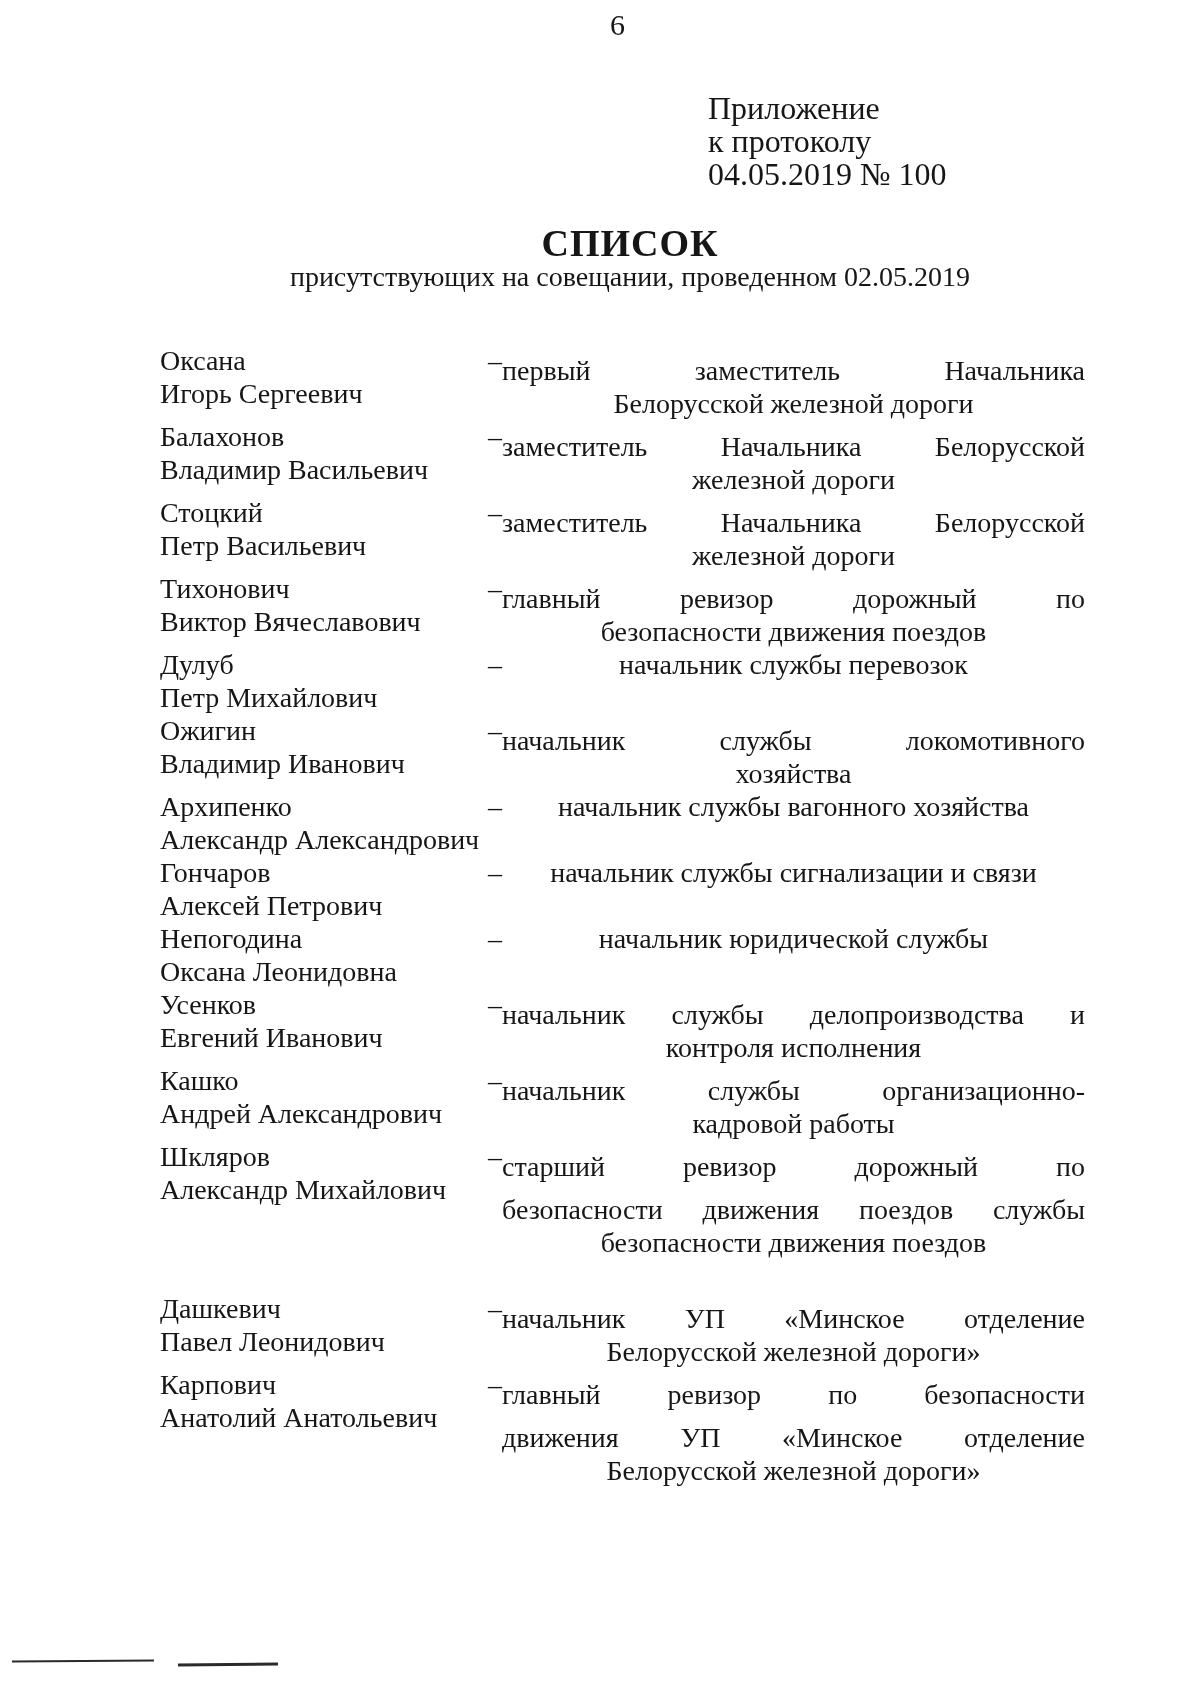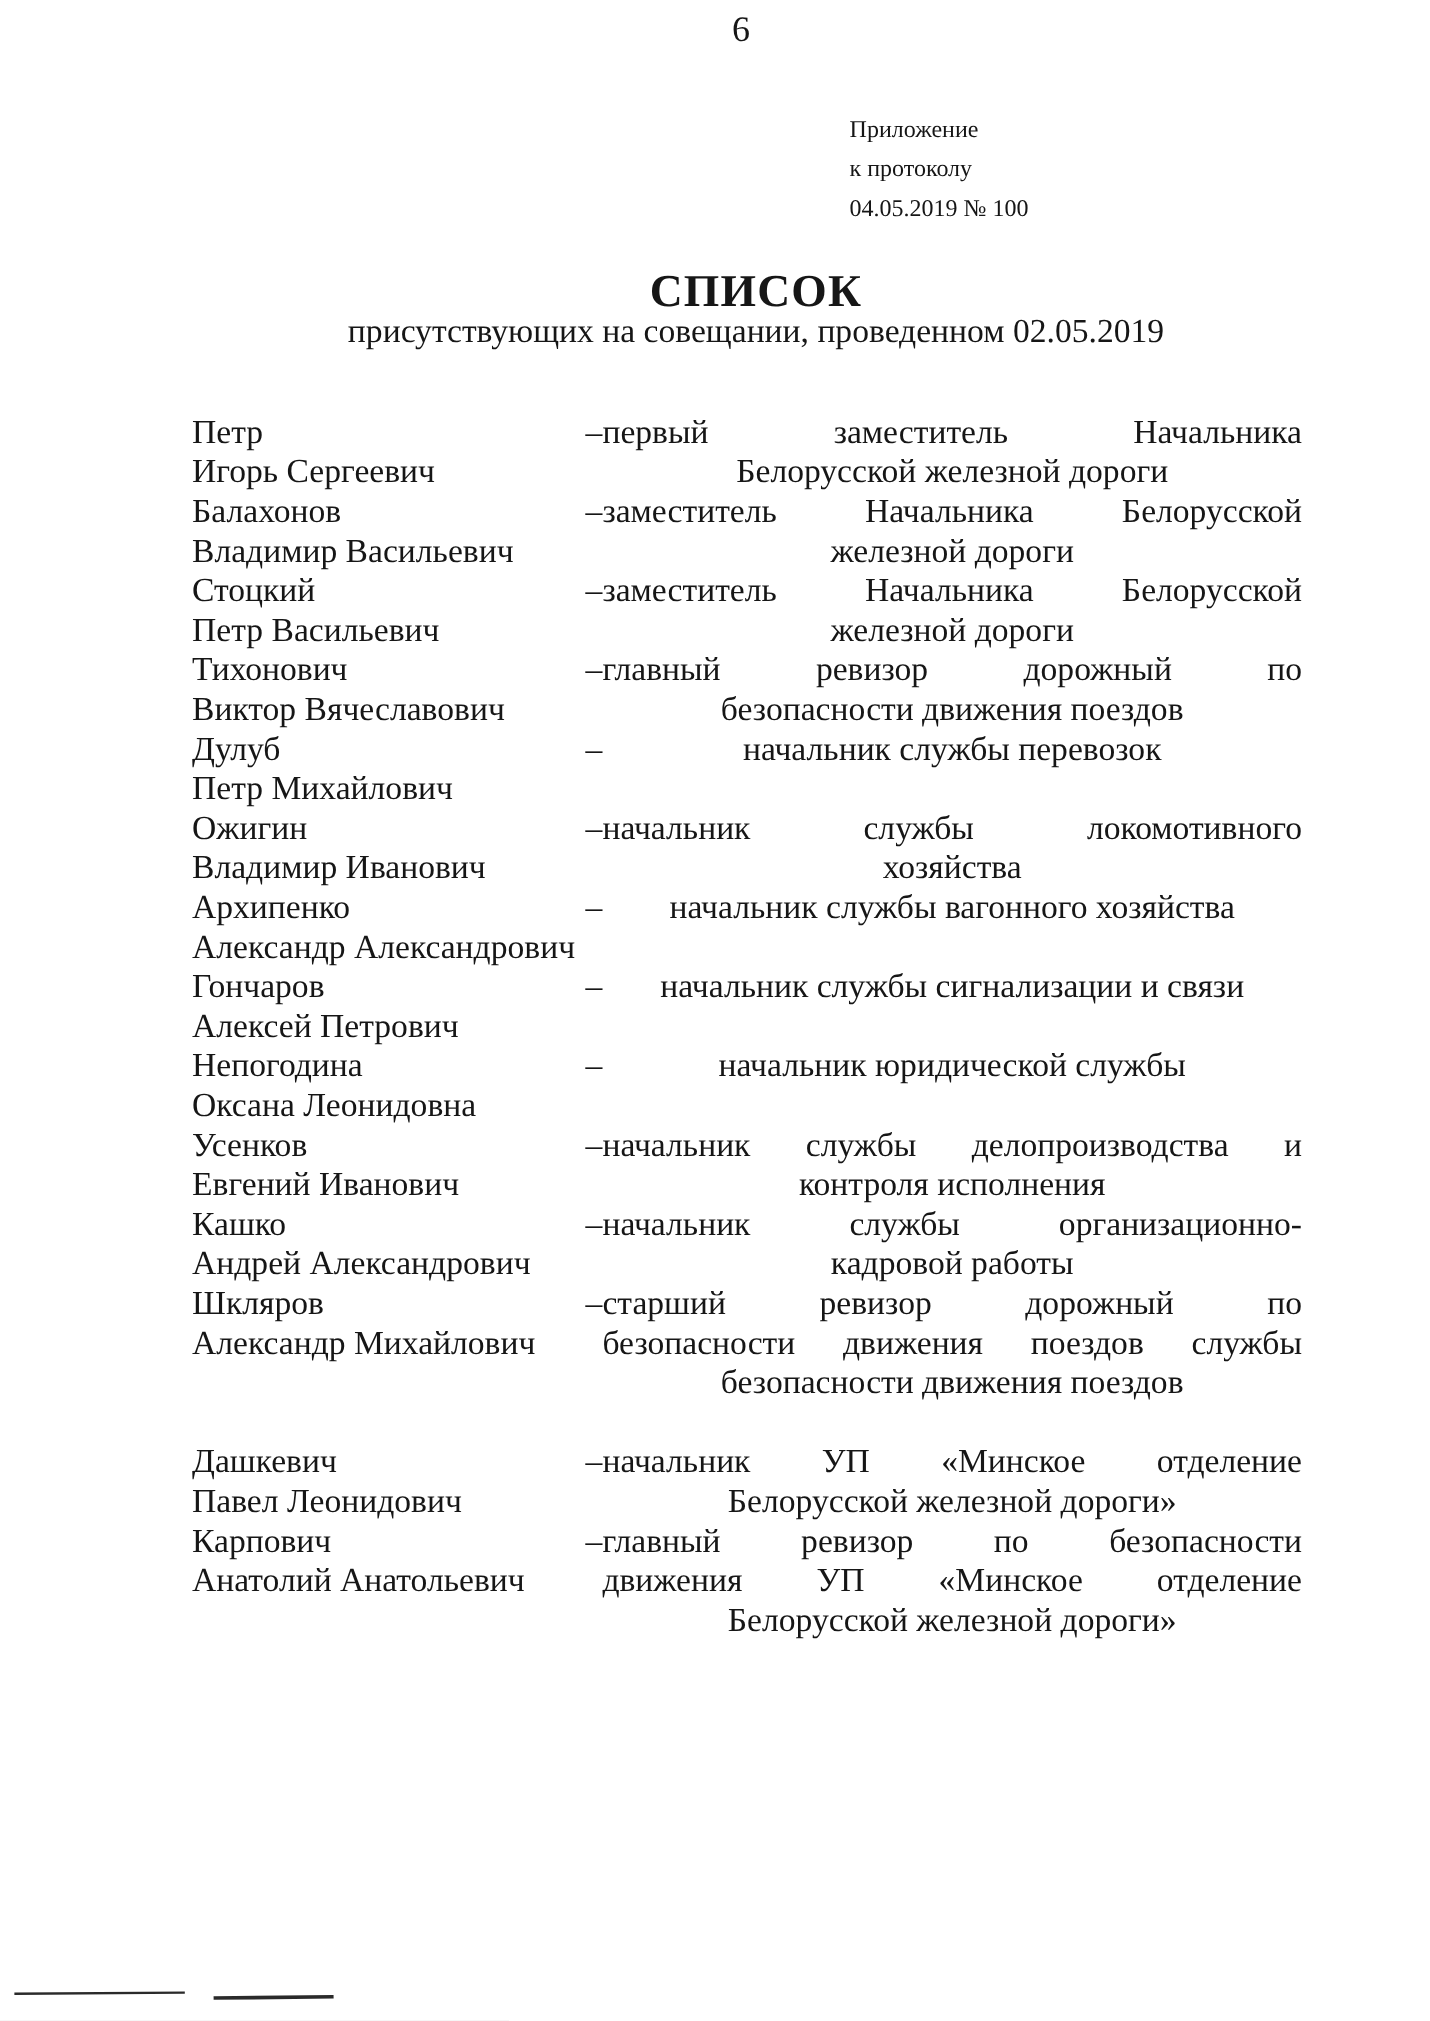--- a/index.html
+++ b/index.html
@@ -21,21 +21,21 @@
     position: absolute;
     left: 610px;
     top: 8px;
     font-size: 30px;
     line-height: 33px;
   }
   .appendix {
     position: absolute;
     left: 708px;
     top: 92px;
-    font-size: 20px;
+    font-size: 32px;
     line-height: 33px;
     width: 400px;
   }
   .heading {
     position: absolute;
     left: 160px;
     top: 227px;
     width: 940px;
     text-align: center;
     font-size: 28px;
@@ -79,20 +79,21 @@
     position: absolute;
     left: 0;
     top: 0;
   }
   .desc-line {
     text-align: center;
   }
   .desc-line.justified {
     text-align: justify;
     text-align-last: justify;
+    margin-top: 10px;
   }
   .footer-line {
     position: absolute;
     background: #2a2a2a;
   }
   .footer-line.a {
     left: 12px;
     top: 1660px;
     width: 142px;
     height: 2px;
@@ -120,21 +121,21 @@
   </div>
 
   <div class="heading">
     <div class="title">СПИСОК</div>
     <div class="subtitle">присутствующих на совещании, проведенном 02.05.2019</div>
   </div>
 
   <div class="list" id="attendee-list">
       <div class="row">
     <div class="cell-name">
-      <div class="line">Петр</div>
+      <div class="line">Оксана</div>
       <div class="line">Игорь Сергеевич</div>
     </div>
     <div class="cell-desc">
       <span class="dash">–</span>
     <div class="desc-line justified">первый заместитель Начальника</div>
           <div class="desc-line">Белорусской железной дороги</div>
         </div>
   </div>
       <div class="row">
     <div class="cell-name">

